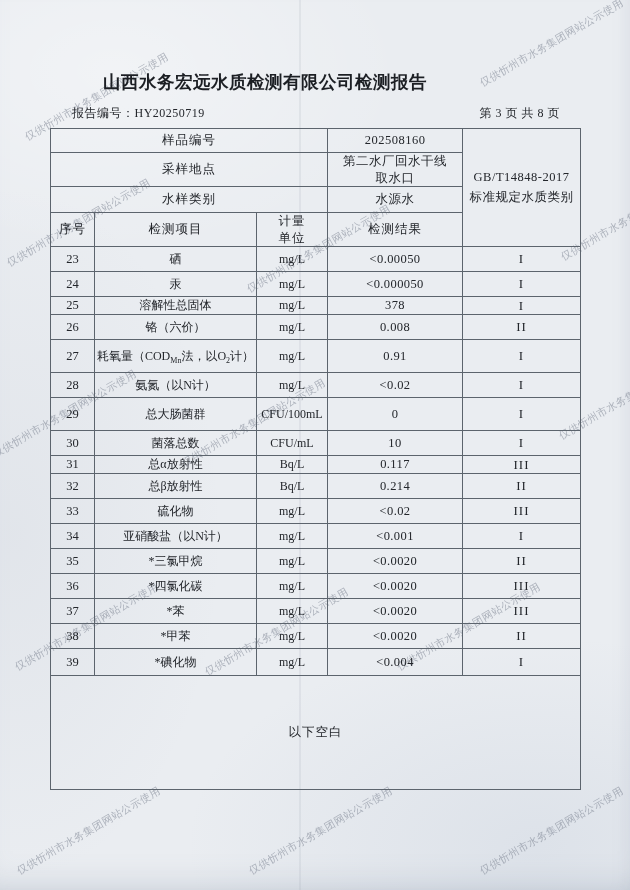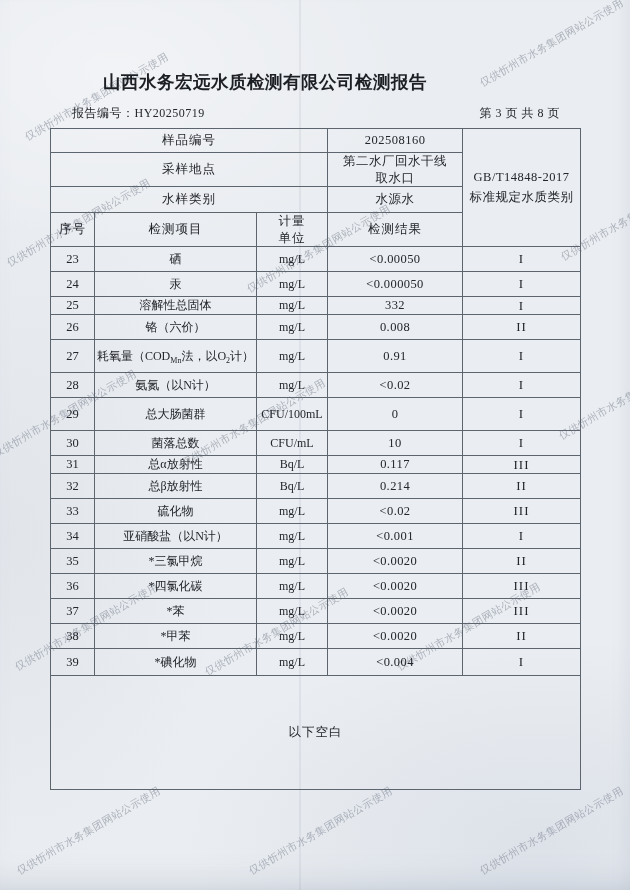--- a/index.html
+++ b/index.html
@@ -154,21 +154,21 @@
           <td class="seq-cell">24</td>
           <td class="item-cell">汞</td>
           <td class="unit-cell">mg/L</td>
           <td class="result-cell">&lt;0.000050</td>
           <td class="grade-cell">I</td>
         </tr>
         <tr style="height: 15px;">
           <td class="seq-cell">25</td>
           <td class="item-cell">溶解性总固体</td>
           <td class="unit-cell">mg/L</td>
-          <td class="result-cell">332</td>
+          <td class="result-cell">378</td>
           <td class="grade-cell">I</td>
         </tr>
         <tr style="height: 25px;">
           <td class="seq-cell">26</td>
           <td class="item-cell">铬（六价）</td>
           <td class="unit-cell">mg/L</td>
           <td class="result-cell">0.008</td>
           <td class="grade-cell">II</td>
         </tr>
         <tr style="height: 33px;">

